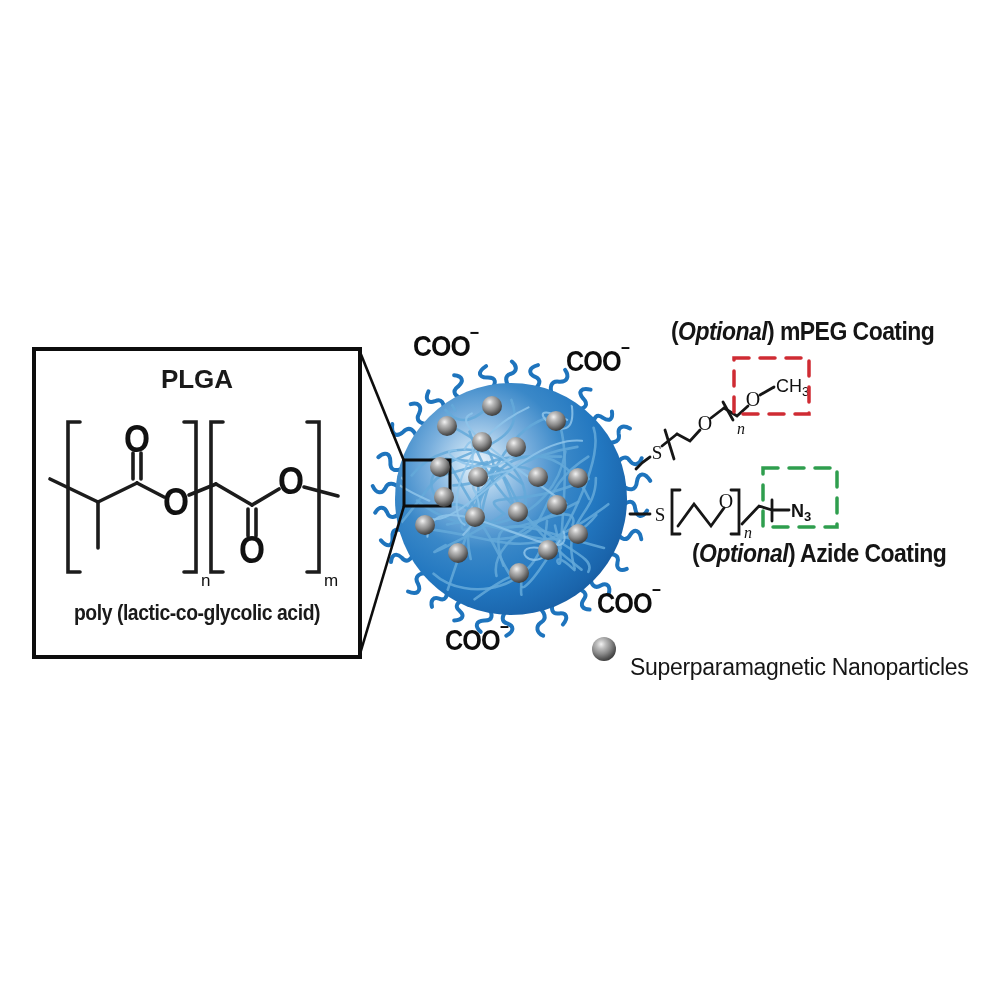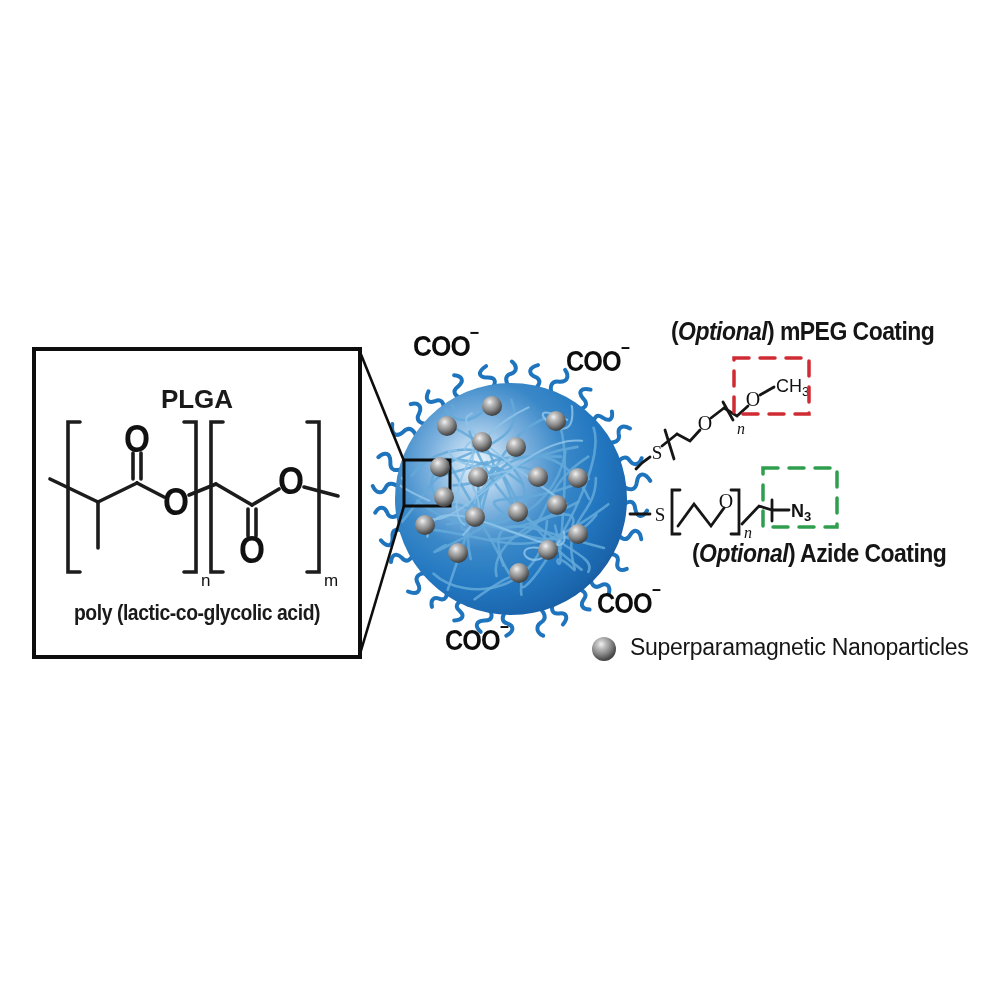--- a/index.html
+++ b/index.html
@@ -208,27 +208,27 @@
     <text x="660" y="521" font-size="19" text-anchor="middle">S</text>
     <text x="726" y="508" font-size="20" text-anchor="middle">O</text>
     <text x="744" y="538" font-size="16" font-style="italic">n</text>
     <text class="sans" x="791" y="517" font-size="18" font-weight="bold"><tspan>N</tspan><tspan dy="4" font-size="13">3</tspan></text>
     <rect x="763" y="468" width="74" height="59" fill="none" stroke="#2f9e4e" stroke-width="3.5" stroke-dasharray="15 11"></rect>
   </g>
 
   <circle cx="604" cy="649" r="12" fill="url(#nanoGrad)"></circle>
 </svg>
 
-<div class="lbl plga-title" style="top:386px;">PLGA</div>
+<div class="lbl plga-title" style="top:366px;">PLGA</div>
 <div class="lbl plga-caption" style="top:602px;">poly (lactic-co-glycolic acid)</div>
 
 <div class="lbl coo" style="left:413px;top:330px;font-size:30px;"><span>COO</span><sup>−</sup></div>
 <div class="lbl coo" style="left:566px;top:345px;"><span>COO</span><sup>−</sup></div>
 <div class="lbl coo" style="left:597px;top:587px;"><span>COO</span><sup>−</sup></div>
 <div class="lbl coo" style="left:445px;top:624px;"><span>COO</span><sup>−</sup></div>
 
 <div class="lbl coating" style="left:671px;top:319px;"><span>(</span><i>Optional</i><span>) mPEG Coating</span></div>
 
 <div class="lbl coating" style="left:692px;top:541px;"><span>(</span><i>Optional</i><span>) Azide Coating</span></div>
 
-<div class="lbl legend-label" style="left:630px;top:636px;">Superparamagnetic Nanoparticles</div>
+<div class="lbl legend-label" style="left:630px;top:656px;">Superparamagnetic Nanoparticles</div>
 
 </div>
 
 </body></html>

